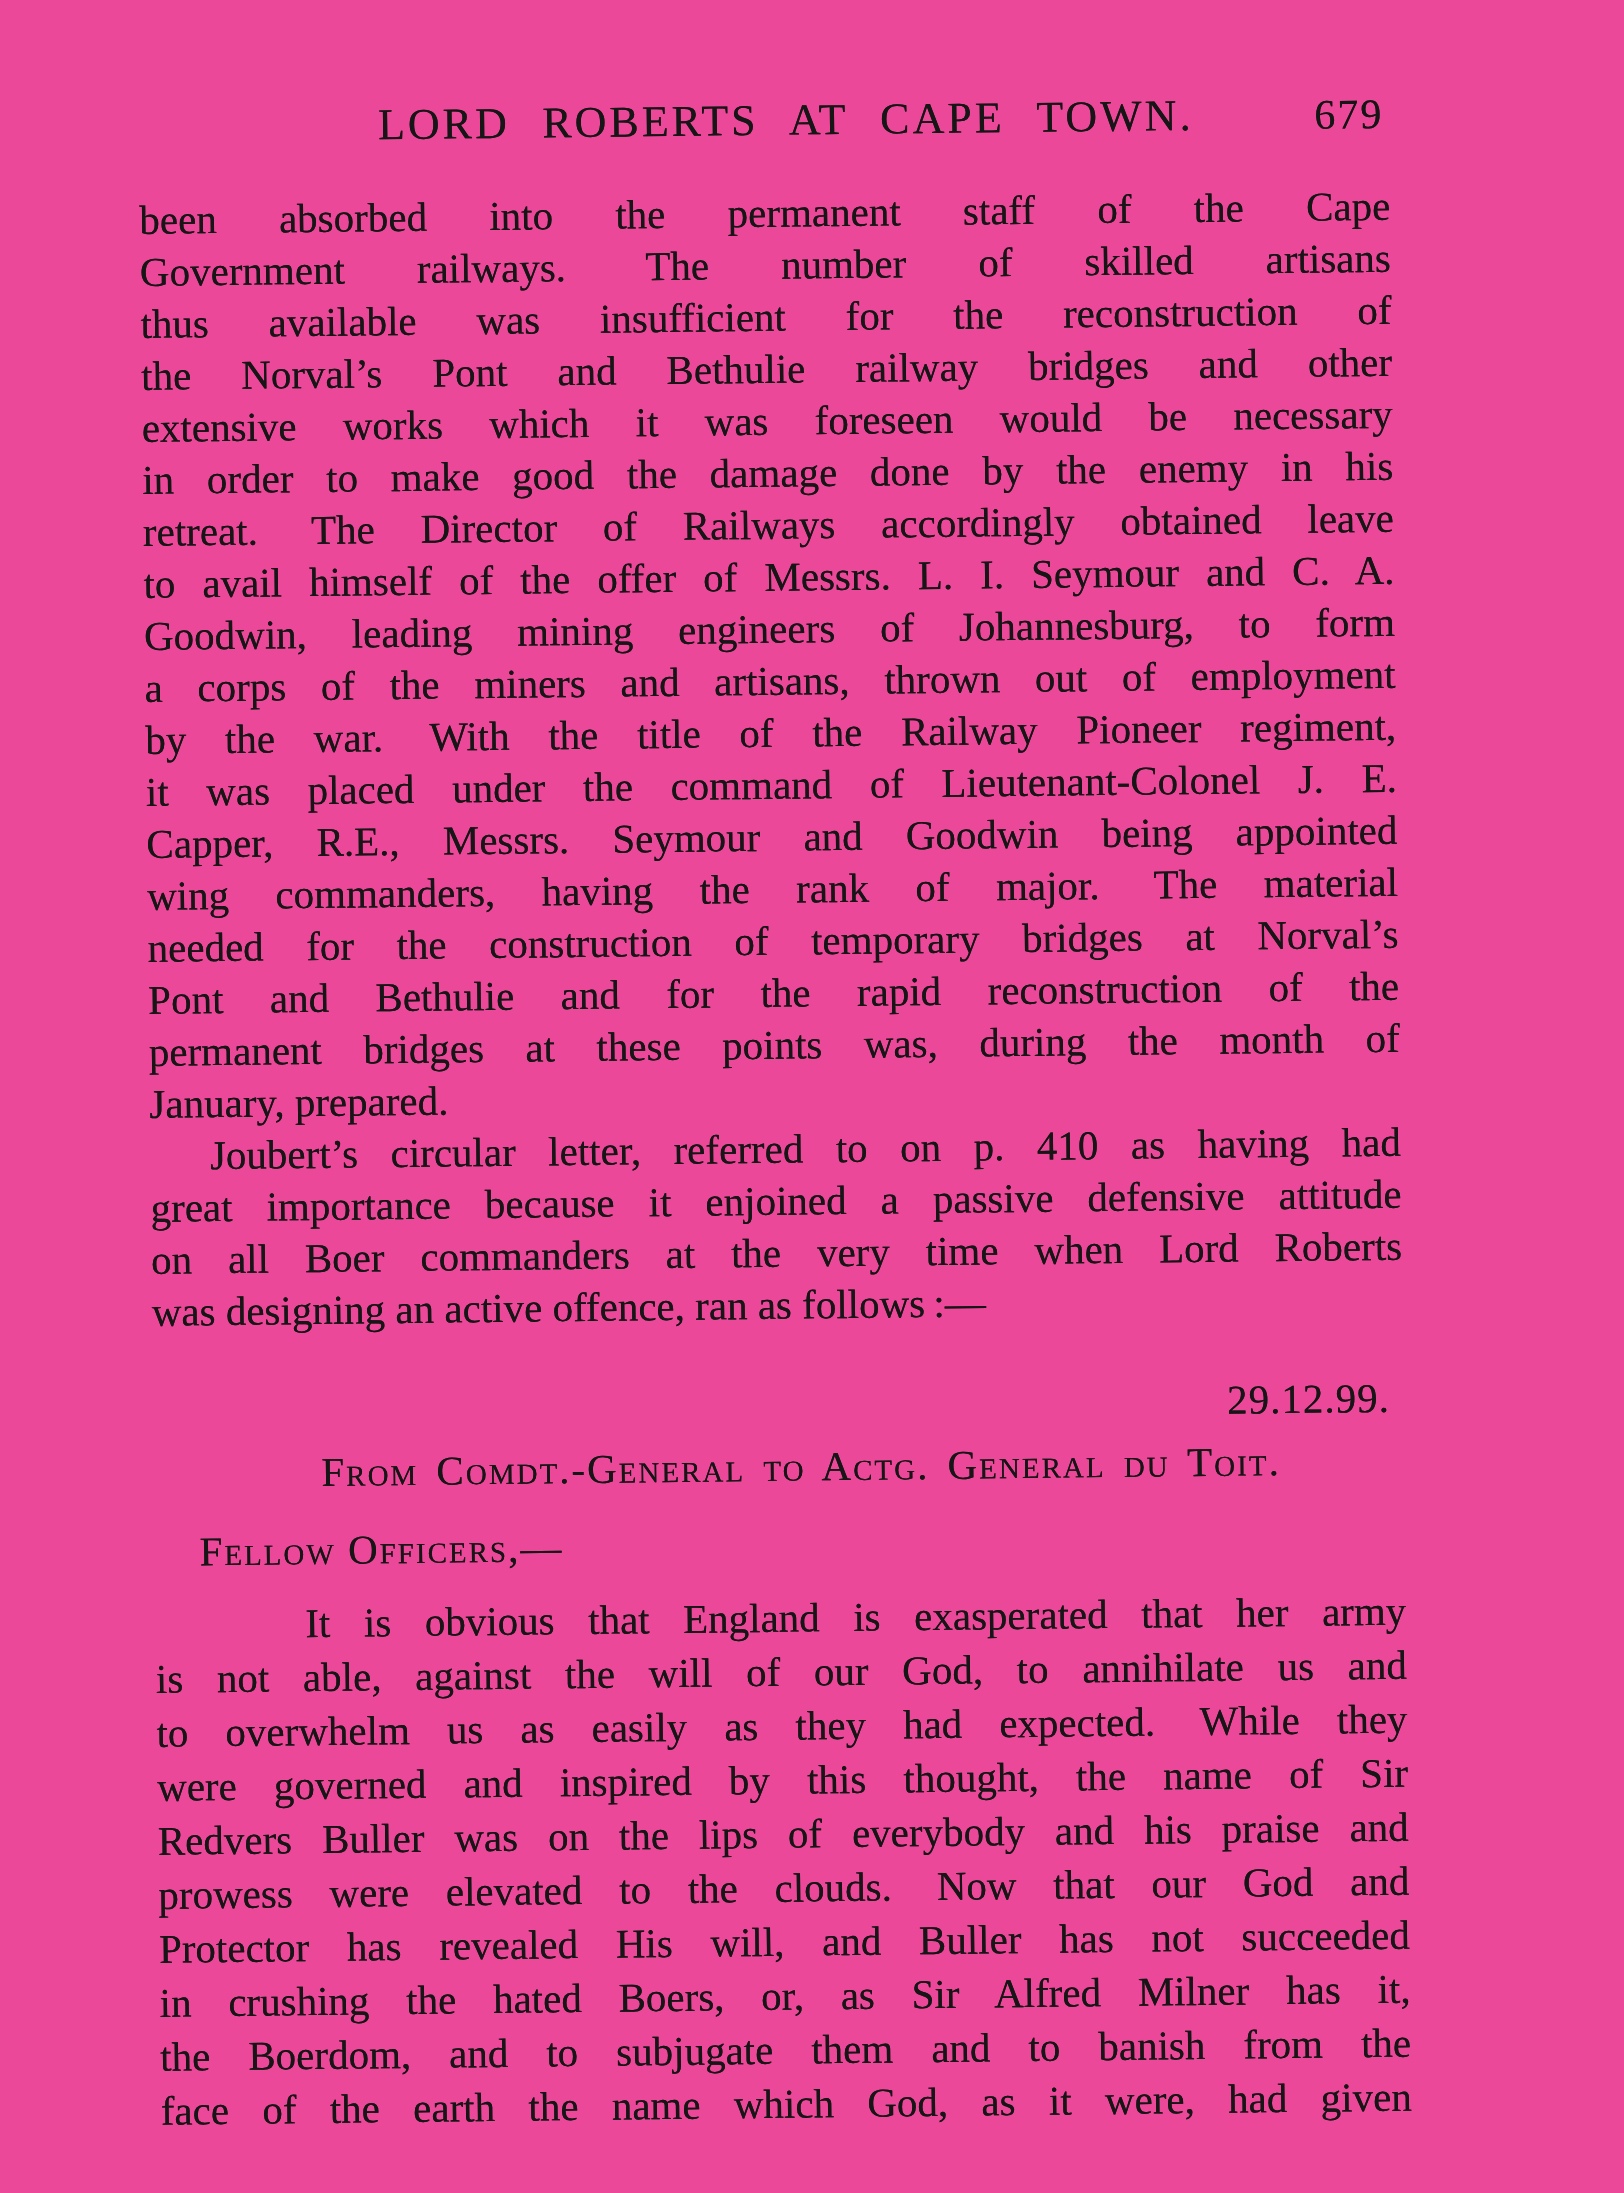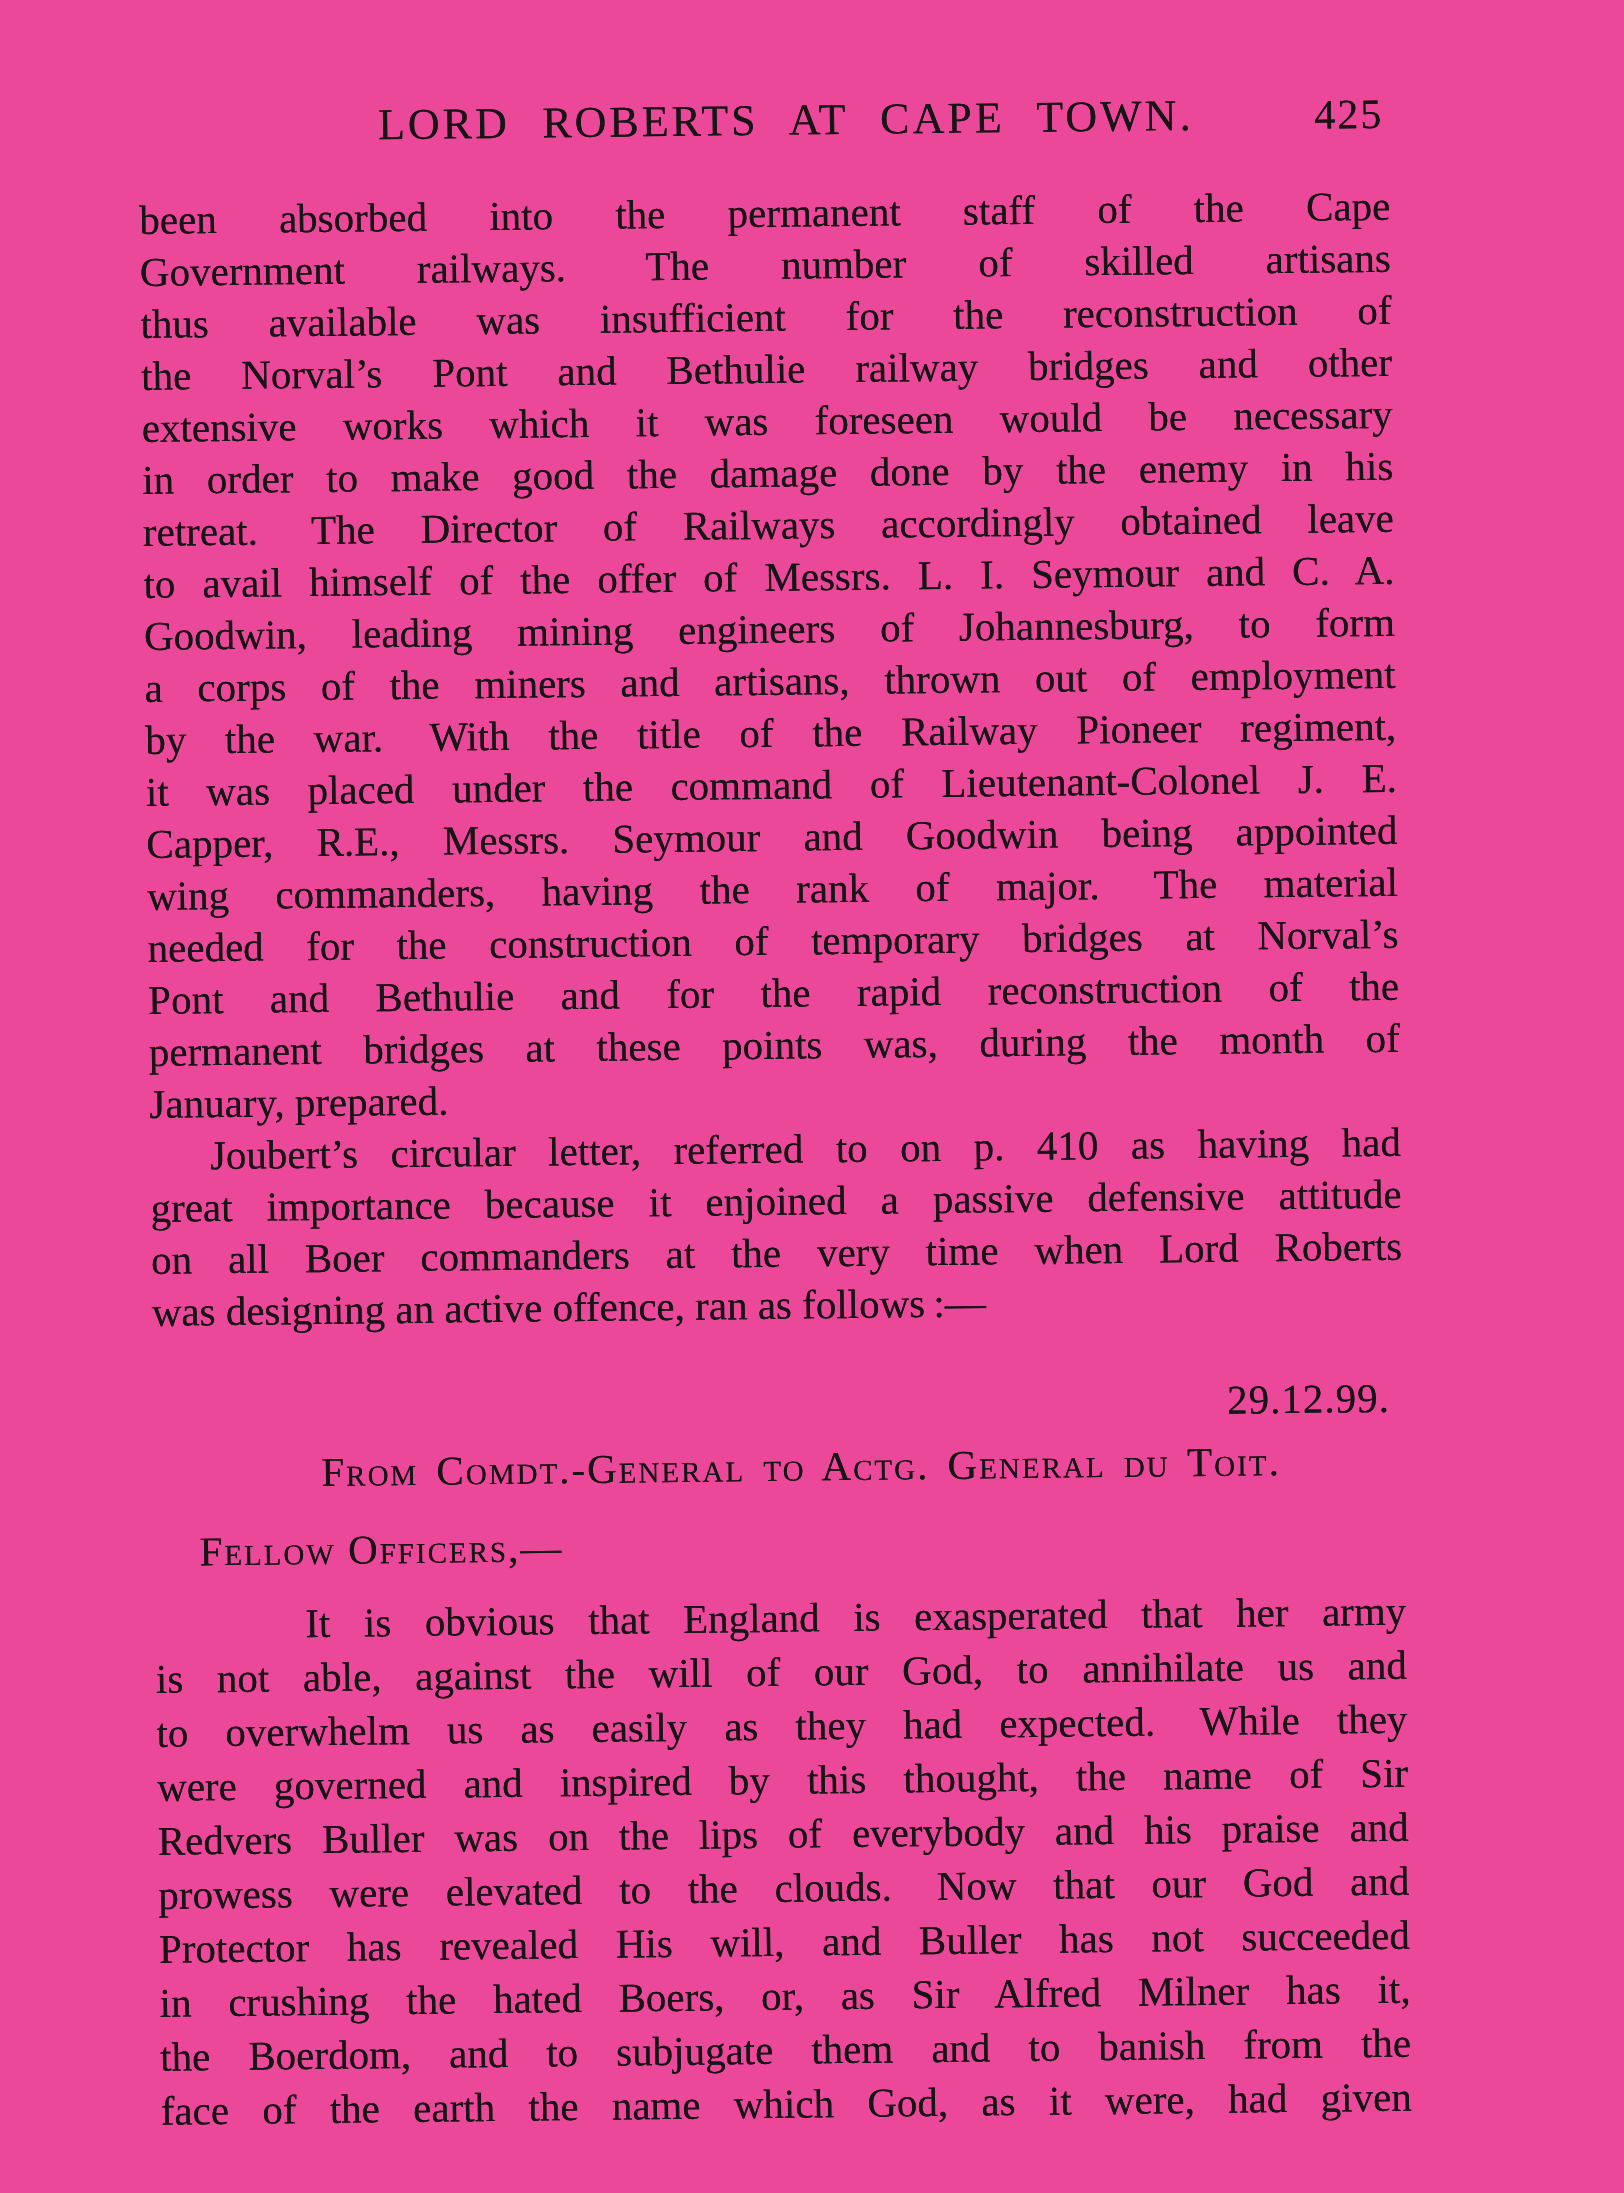--- a/index.html
+++ b/index.html
@@ -96,21 +96,21 @@
   }
 </style>
 </head>
 <body>
 
 <div class="page">
   <div class="content">
 
     <div class="running-head">
       <div class="running-title">LORD ROBERTS AT CAPE TOWN.</div>
-      <div class="folio">425</div>
+      <div class="folio">679</div>
     </div>
 
     <div class="para flush-last">
         <div class="tline">been absorbed into the permanent staff of the Cape</div>
         <div class="tline">Government railways.  The number of skilled artisans</div>
         <div class="tline">thus available was insufficient for the reconstruction of</div>
         <div class="tline">the Norval’s Pont and Bethulie railway bridges and other</div>
         <div class="tline">extensive works which it was foreseen would be necessary</div>
         <div class="tline">in order to make good the damage done by the enemy in his</div>
         <div class="tline">retreat.  The Director of Railways accordingly obtained leave</div>

